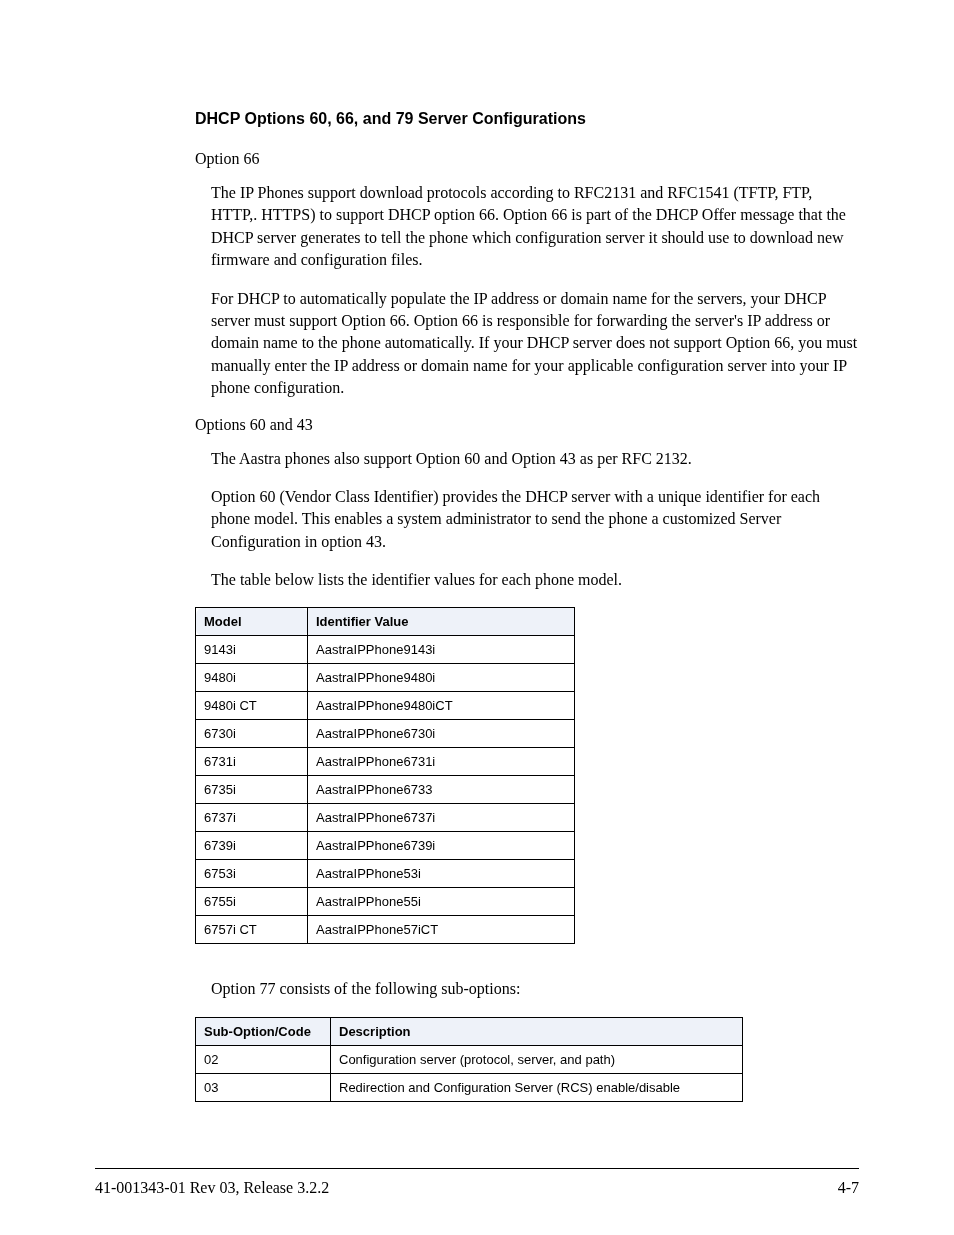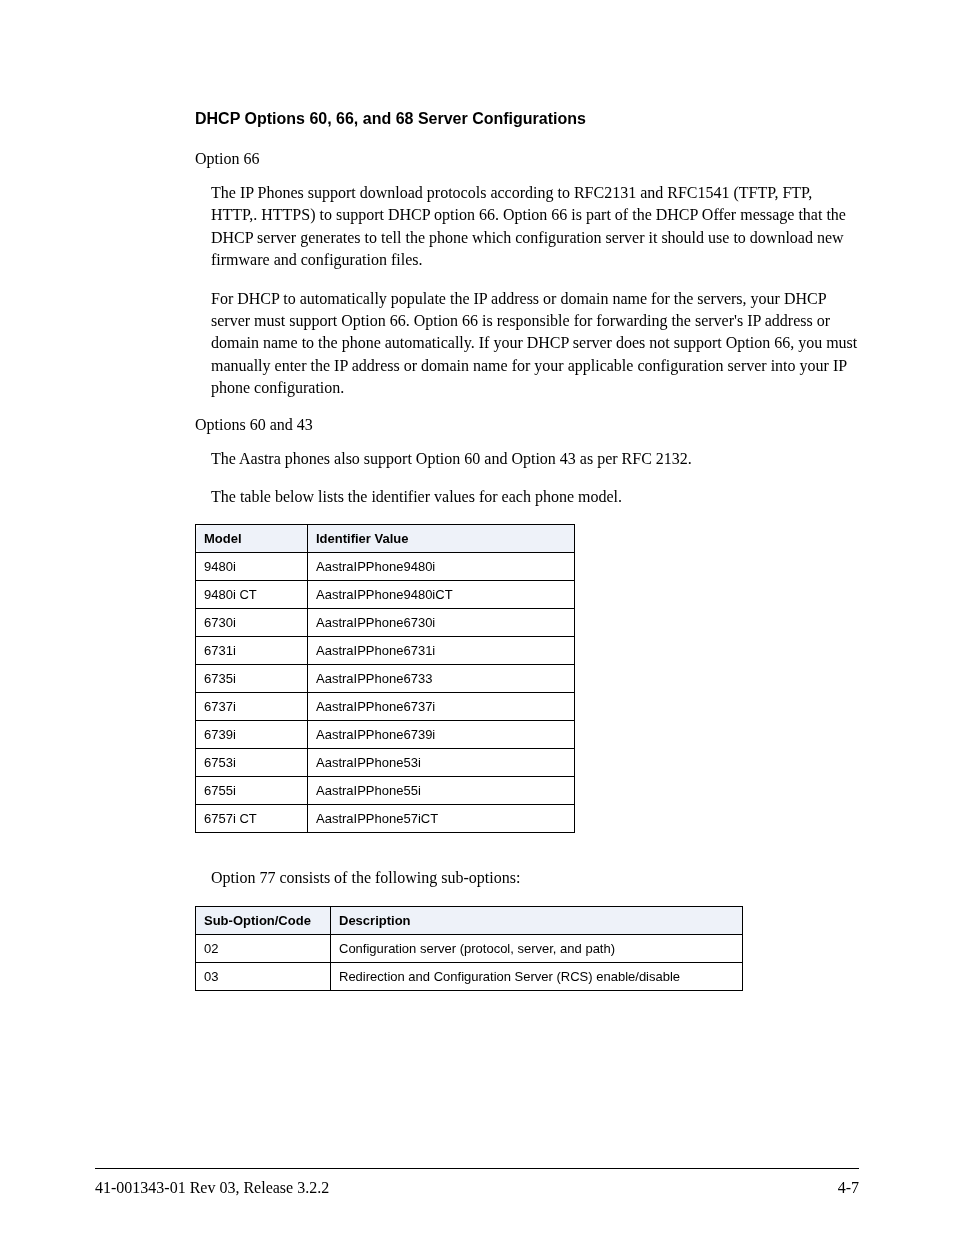--- a/index.html
+++ b/index.html
@@ -68,38 +68,43 @@
   .t1 { width: 380px; }
   .t1 th:first-child, .t1 td:first-child { width: 95px; border-radius: 7px; }
   .t2 { width: 548px; }
   .t2 th:first-child, .t2 td:first-child { width: 118px; }
 </style>
 </head>
 <body>
 
 <div class="page">
 
-  <h2 class="section">DHCP Options 60, 66, and 68 Server Configurations</h2>
+  <h2 class="section">DHCP Options 60, 66, and 79 Server Configurations</h2>
 
   <h3 class="sub">Option 66</h3>
   <p class="body">The IP Phones support download protocols according to RFC2131 and RFC1541 (TFTP, FTP, HTTP,. HTTPS) to support DHCP option 66. Option 66 is part of the DHCP Offer message that the DHCP server generates to tell the phone which configuration server it should use to download new firmware and configuration files.</p>
   <p class="body">For DHCP to automatically populate the IP address or domain name for the servers, your DHCP server must support Option 66. Option 66 is responsible for forwarding the server's IP address or domain name to the phone automatically. If your DHCP server does not support Option 66, you must manually enter the IP address or domain name for your applicable configuration server into your IP phone configuration.</p>
 
   <h3 class="sub">Options 60 and 43</h3>
   <p class="body">The Aastra phones also support Option 60 and Option 43 as per RFC 2132.</p>
+  <p class="body">Option 60 (Vendor Class Identifier) provides the DHCP server with a unique identifier for each phone model.  This enables a system administrator to send the phone a customized Server Configuration in option 43.</p>
   <p class="body">The table below lists the identifier values for each phone model.</p>
 
   <table class="t1">
     <thead>
       <tr>
         <th>Model</th>
         <th>Identifier Value</th>
       </tr>
     </thead>
     <tbody>
+      <tr>
+          <td>9143i</td>
+          <td>AastraIPPhone9143i</td>
+        </tr>
       <tr>
           <td>9480i</td>
           <td>AastraIPPhone9480i</td>
         </tr>
       <tr>
           <td>9480i CT</td>
           <td>AastraIPPhone9480iCT</td>
         </tr>
       <tr>
           <td>6730i</td>

